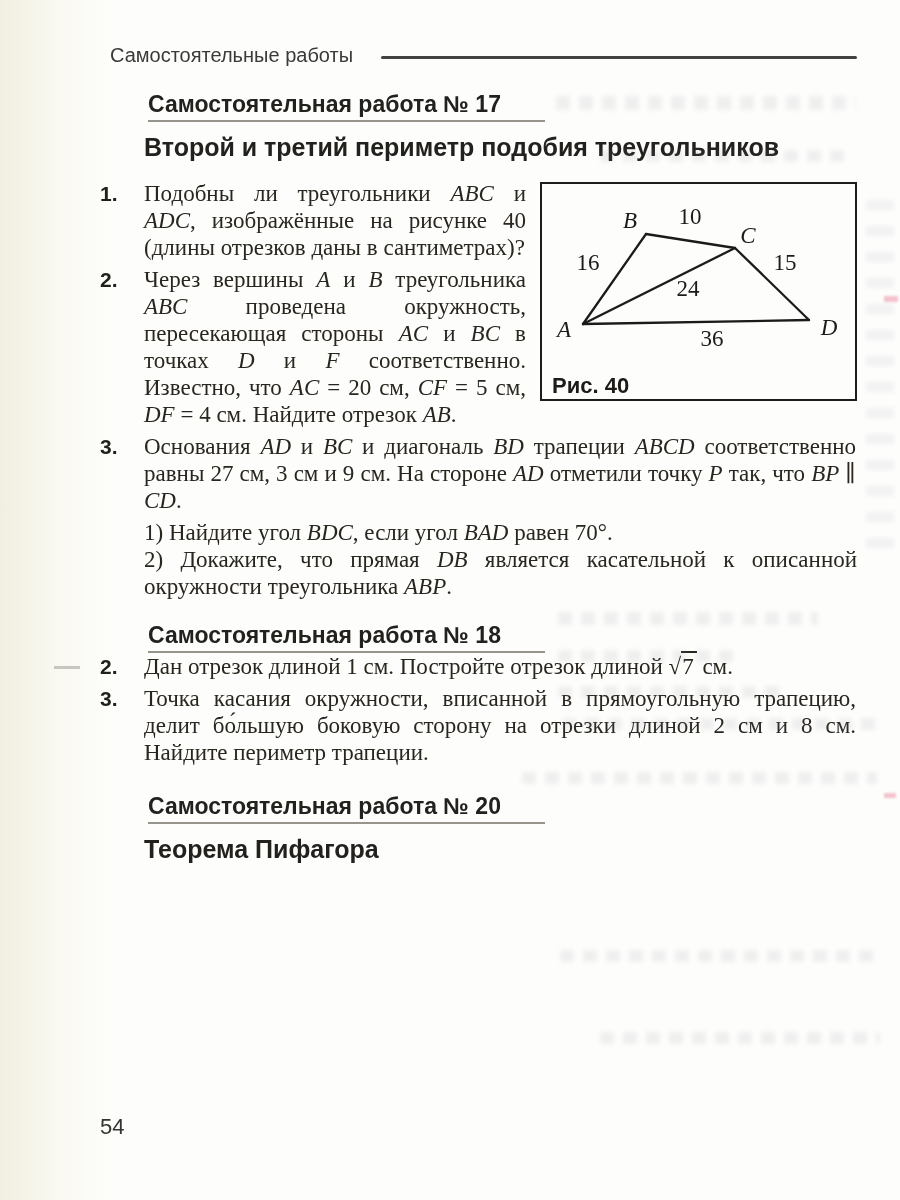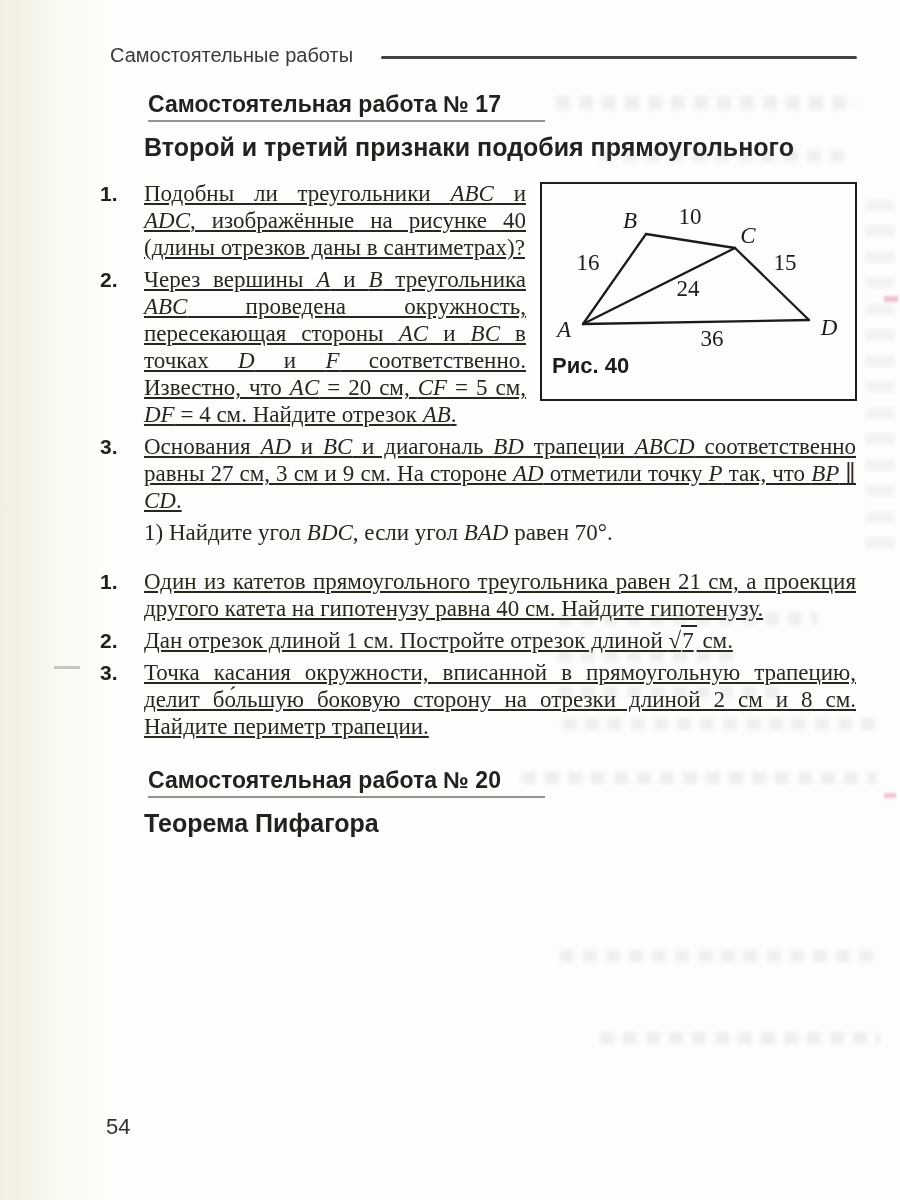--- a/index.html
+++ b/index.html
@@ -16,35 +16,35 @@
   
   .work{margin:0;}
   .work-head{display:inline-block;font-family:"Liberation Sans","DejaVu Sans",sans-serif;
     font-size:23px;font-weight:700;color:#22211e;line-height:26px;
     margin:0 0 0 48px;padding:0 44px 3px 0;border-bottom:2px solid #96948c;}
   .work-title{font-family:"Liberation Sans","DejaVu Sans",sans-serif;font-size:25px;font-weight:700;
     color:#22211e;line-height:31px;margin:10px 0 17px 44px;white-space:pre-line;}
   
   .problems{display:flow-root;margin-bottom:2px;}
   .prob{padding-left:44px;text-indent:-44px;text-align:justify;font-size:23px;line-height:27px;
-    margin:0 1px 5px 0;hyphens:manual;text-decoration:underline;}
+    margin:0 1px 5px 0;hyphens:manual;}
   .prob .num{display:inline-block;width:44px;text-indent:0;
     font-family:"Liberation Sans","DejaVu Sans",sans-serif;font-weight:700;font-size:21px;color:#201f1c;}
   .sub{padding-left:44px;text-align:justify;font-size:23px;line-height:27px;hyphens:manual;}
   i{font-style:italic;}
   .sqrt{white-space:nowrap;}
   .sqrt .rad{border-top:2px solid #29261f;padding:1px 3px 0 1px;}
   
   .fig{float:right;width:313px;height:215px;border:2px solid #1e1d1a;
     margin:2px 0 16px 14px;position:relative;background:#fdfdfc;}
   .fig svg{position:absolute;left:0;top:0;}
-  .fig figcaption{position:absolute;left:10px;bottom:20px;
+  .fig figcaption{position:absolute;left:10px;bottom:0;
     font-family:"Liberation Sans","DejaVu Sans",sans-serif;font-weight:700;font-size:22px;color:#1c1b18;}
   
-  .pagenum{position:absolute;left:106px;bottom:60px;
+  .pagenum{position:absolute;left:100px;bottom:60px;
     font-family:"Liberation Sans","DejaVu Sans",sans-serif;font-size:22px;color:#35332f;}
   
   .ghost{position:absolute;filter:blur(2px);opacity:.45;pointer-events:none;border-radius:2px;
     background:repeating-linear-gradient(90deg,rgba(128,126,138,.24) 0 14px,rgba(128,126,138,0) 14px 23px);}
   .ghost.v{background:repeating-linear-gradient(180deg,rgba(128,126,138,.20) 0 10px,rgba(128,126,138,0) 10px 26px);}
   .mark-pink{position:absolute;background:rgba(233,122,148,.45);filter:blur(1px);pointer-events:none;}
   .mark-dash{position:absolute;background:rgba(125,122,118,.4);filter:blur(.5px);pointer-events:none;}
 </style>
 </head>
 <body>
@@ -65,21 +65,21 @@
   <div class="mark-pink" style="left:884px;top:793px;width:12px;height:5px;"></div>
   <div class="mark-dash" style="left:54px;top:666px;width:26px;height:3px;"></div>
 
   <header class="running-head">
     <span>Самостоятельные работы</span>
     <span class="head-rule"></span>
   </header>
 
   <section class="work">
     <h2 class="work-head">Самостоятельная работа № 17</h2>
-    <div class="work-title">Второй и третий признаки подобия прямоугольного</div>
+    <div class="work-title">Второй и третий периметр подобия треугольников</div>
     <div class="problems">
       <figure class="fig">
         <svg id="fig-svg" width="309" height="211" viewBox="0 0 309 211">
             <line x1="41" y1="140" x2="104" y2="50" stroke="#1c1b18" stroke-width="2.3" stroke-linecap="round"></line>
             <line x1="104" y1="50" x2="193" y2="64" stroke="#1c1b18" stroke-width="2.3" stroke-linecap="round"></line>
             <line x1="193" y1="64" x2="267" y2="136" stroke="#1c1b18" stroke-width="2.3" stroke-linecap="round"></line>
             <line x1="41" y1="140" x2="267" y2="136" stroke="#1c1b18" stroke-width="2.3" stroke-linecap="round"></line>
             <line x1="41" y1="140" x2="193" y2="64" stroke="#1c1b18" stroke-width="2.3" stroke-linecap="round"></line>
             <text x="22" y="153" text-anchor="middle" font-family="&quot;Liberation Serif&quot;,&quot;DejaVu Serif&quot;,serif" font-size="23" fill="#1c1b18" font-style="italic">A</text>
             <text x="88" y="44" text-anchor="middle" font-family="&quot;Liberation Serif&quot;,&quot;DejaVu Serif&quot;,serif" font-size="23" fill="#1c1b18" font-style="italic">B</text>
@@ -96,28 +96,27 @@
       <div class="prob">
         <span class="num">1.</span><span class="ptext">Подобны ли треугольники <i>ABC</i> и <i>ADC</i>, изображённые на рисунке 40 (длины отрез­ков даны в сантиметрах)?</span>
       </div>
       <div class="prob">
         <span class="num">2.</span><span class="ptext">Через вершины <i>A</i> и <i>B</i> тре­угольника <i>ABC</i> проведена ок­ружность, пересекающая сто­роны <i>AC</i> и <i>BC</i> в точках <i>D</i> и <i>F</i> соответственно. Известно, что <i>AC</i> = 20 см, <i>CF</i> = 5 см, <i>DF</i> = 4 см. Найдите отрезок <i>AB</i>.</span>
       </div>
       <div class="prob">
         <span class="num">3.</span><span class="ptext">Основания <i>AD</i> и <i>BC</i> и диагональ <i>BD</i> трапеции <i>ABCD</i> со­ответственно равны 27 см, 3 см и 9 см. На стороне <i>AD</i> отметили точку <i>P</i> так, что <i>BP</i> ∥ <i>CD</i>.</span>
       </div>
       <div class="sub">1) Найдите угол <i>BDC</i>, если угол <i>BAD</i> равен 70°.</div>
+      <div class="sub">2) Докажите, что прямая <i>DB</i> является касательной к описанной окружности треугольника <i>ABP</i>.</div>
     </div>
   </section>
 
   <section class="work" style="margin-top:22px;">
+    <h2 class="work-head">Самостоятельная работа № 18</h2>
     <div class="problems">
-      <div class="prob">
-        <span class="num">1.</span><span class="ptext">Один из катетов прямоугольного треугольника равен 21 см, а проекция другого катета на гипотенузу равна 40 см. Найдите гипотенузу.</span>
-      </div>
       <div class="prob">
         <span class="num">2.</span><span class="ptext">Дан отрезок длиной 1 см. Постройте отрезок длиной <span class="sqrt"><span>√</span><span class="rad">7</span></span> см.</span>
       </div>
       <div class="prob">
         <span class="num">3.</span><span class="ptext">Точка касания окружности, вписанной в прямоуголь­ную трапецию, делит бо́льшую боковую сторону на от­резки длиной 2 см и 8 см. Найдите периметр трапеции.</span>
       </div>
     </div>
   </section>
 
   <section class="work" style="margin-top:22px;">

